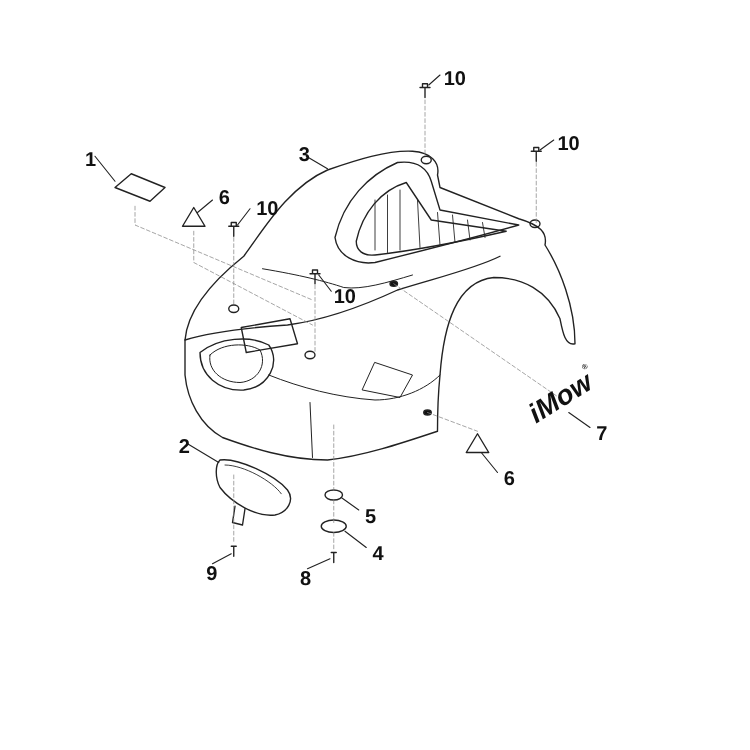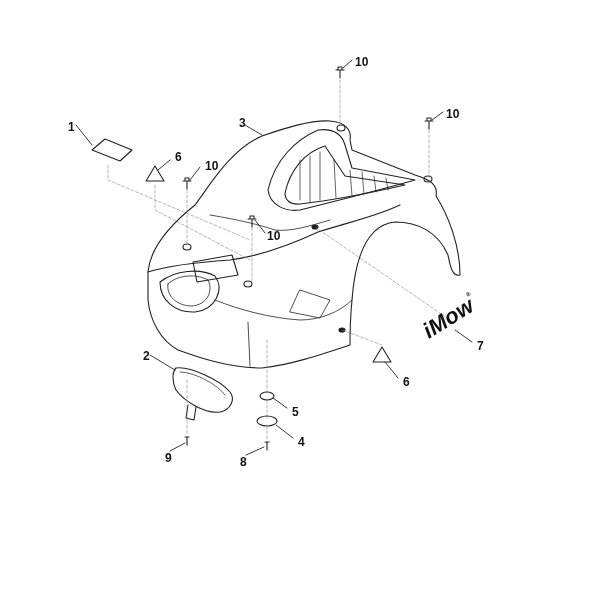--- a/index.html
+++ b/index.html
@@ -1,18 +1,18 @@
 <!DOCTYPE html>
 <html><head>
 <meta charset="utf-8">
 <style>
   html, body { margin: 0; padding: 0; background: #ffffff; }
   #canvas { position: relative; width: 600px; height: 600px; background: #fff; overflow: hidden; }
   svg { position: absolute; left: 0; top: 0; }
-  .callout { position: absolute; font-family: "Liberation Sans", sans-serif; font-weight: bold; font-size: 12px; color: #111; line-height: 1; }
+  .callout { position: absolute; font-family: "Liberation Sans", sans-serif; font-weight: bold; font-size: 16px; color: #111; line-height: 1; }
   .brand { position: absolute; font-family: "Liberation Sans", sans-serif; font-weight: bold; font-style: italic; font-size: 22px; color: #111; transform: rotate(-32deg); transform-origin: left bottom; letter-spacing: 0px; }
   .brand sup { font-size: 6px; vertical-align: top; }
 </style>
 </head>
 <body>
 
 <div id="canvas">
   <svg width="600" height="600" viewBox="0 0 600 600">
     <g fill="none" stroke="#222" stroke-width="1.1" stroke-linejoin="round" stroke-linecap="round">
 

